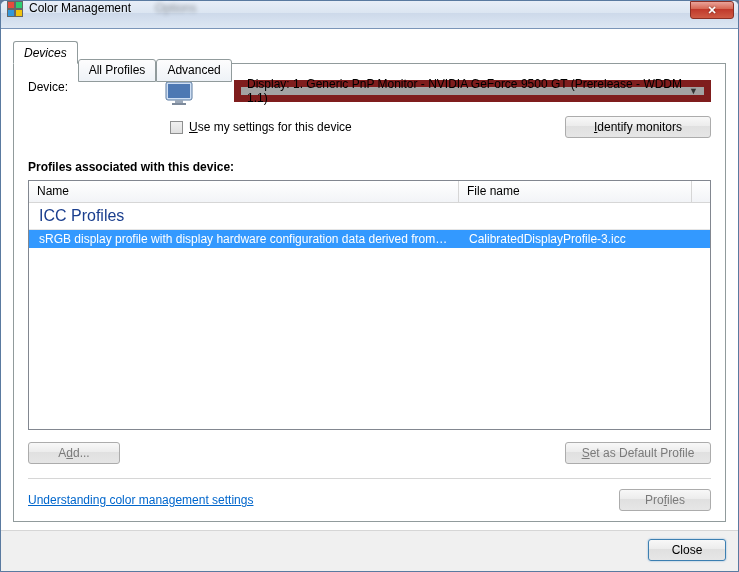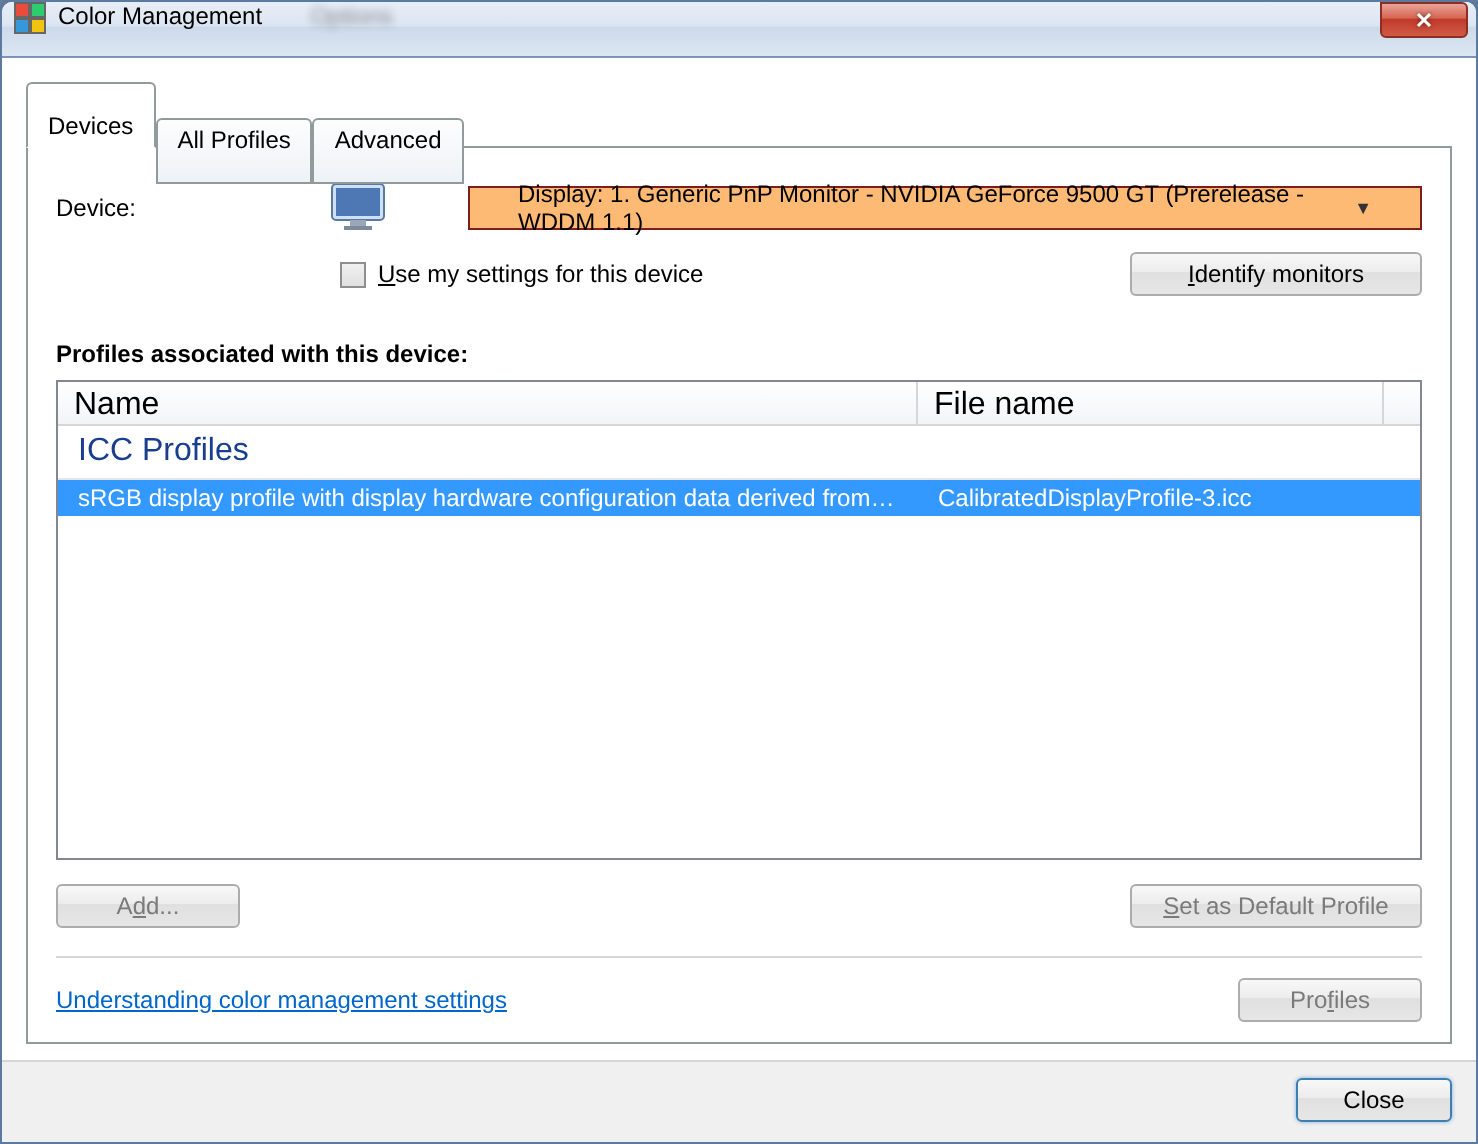--- a/index.html
+++ b/index.html
@@ -9,39 +9,39 @@
 .title-icon { width: 16px; height: 16px; margin-right: 6px; display: flex; flex-direction: column; }
 .ti-row { flex: 1; display: flex; }
 .ti-cell { flex: 1; border: 1px solid #666; }
 .title-text { font-size: 12px; color: #000; }
 .title-ghost { font-size: 12px; color: #000; filter: blur(2px); opacity: 0.4; margin-left: 24px; }
 .spacer { flex: 1; }
 .close-btn { width: 44px; height: 18px; background: linear-gradient(to bottom, #e9a39a 0%, #d6644f 45%, #c0392b 46%, #cf5b45 100%); border: 1px solid #8b2f24; border-radius: 0 3px 3px 3px; display: flex; align-items: center; justify-content: center; color: #fff; font-weight: bold; font-size: 11px; text-shadow: 0 0 2px rgba(0,0,0,0.5); cursor: pointer; }
 .body { flex: 1; background: #fff; padding: 12px 12px 8px 12px; display: flex; flex-direction: column; }
 .tabs { display: flex; margin-bottom: -1px; z-index: 2; position: relative; }
 .tab { padding: 3px 10px; font-size: 12px; border: 1px solid #919b9c; background: linear-gradient(to bottom, #fdfdfd, #eef2f7); border-top-left-radius: 3px; border-top-right-radius: 3px; margin-right: 0px; cursor: pointer; position: relative; top: 18px; }
-.tab.active { background: #fff; border-bottom: 1px solid #fff; top: 0; padding-top: 14px; z-index: 3; }
+.tab.active { background: #fff; border-bottom: 1px solid #fff; top: 0; padding-top: 4px; z-index: 3; font-style: italic; }
 .tab-content { border: 1px solid #919b9c; background: #fff; flex: 1; padding: 16px 14px 10px 14px; display: flex; flex-direction: column; position: relative; z-index: 1; }
-.row { display: flex; align-items: center; margin-bottom: 8px; gap: 32px; }
+.row { display: flex; margin-bottom: 8px; gap: 32px; }
 .device-label { font-size: 12px; width: 104px; }
 .monitor-icon { width: 30px; height: 28px; margin-right: 8px; }
-.dropdown { flex: 1; height: 22px; border: 1px solid #7f1d1d; background: #fdba74; display: flex; align-items: center; padding: 0 24px; font-size: 12px; justify-content: space-between; cursor: pointer; }
+.dropdown { flex: 1; height: 22px; border: 7px solid #7f1d1d; background: #a3a3a3; display: flex; align-items: center; padding: 0 6px; font-size: 12px; justify-content: space-between; cursor: pointer; }
 .dd-arrow { font-size: 9px; color: #333; }
 .row2 { display: flex; align-items: center; margin-bottom: 22px; padding-left: 142px; }
 .checkbox { width: 13px; height: 13px; border: 1px solid #8e8f8f; background: linear-gradient(to bottom, #f0f0f0, #e0e0e0); margin-right: 6px; cursor: pointer; }
 .cb-label { font-size: 12px; flex: 1; }
 .cb-label u { text-decoration: underline; }
 .std-btn { min-width: 146px; height: 22px; border: 1px solid #acacac; border-radius: 3px; background: linear-gradient(to bottom, #f8f8f8 0%, #ececec 45%, #e0e0e0 46%, #e6e6e6 100%); font-size: 12px; cursor: pointer; padding: 0 14px; }
 .std-btn.small { min-width: 92px; }
 .std-btn.close-action { min-width: 78px; border: 1px solid #3c7fb1; box-shadow: 0 0 2px #83aed6; }
 .std-btn:disabled { color: #7a7a7a; }
 .section-label { font-size: 12px; margin-bottom: 6px; font-weight: bold; }
 .listview { flex: 1; border: 1px solid #828790; background: #fff; display: flex; flex-direction: column; min-height: 180px; }
 .lv-header { display: flex; height: 22px; border-bottom: 1px solid #d6d6d6; }
-.lv-col { font-size: 16px; padding: 3px 8px; border-right: 1px solid #d6d6d6; background: linear-gradient(to bottom, #fff, #f2f4f7); }
+.lv-col { font-size: 12px; padding: 3px 8px; border-right: 1px solid #d6d6d6; background: linear-gradient(to bottom, #fff, #f2f4f7); }
 .lv-col.name { width: 430px; }
 .lv-col.file { flex: 1; }
 .lv-col.last { width: 18px; border-right: none; }
 .lv-body { flex: 1; overflow: hidden; }
 .lv-grouphead { font-size: 16px; color: #1a3e8e; padding: 4px 10px; border-bottom: 1px solid #e5e5e5; }
 .lv-row { display: flex; font-size: 12px; }
 .lv-row.selected { background: #3399ff; color: #fff; }
 .lv-cell { padding: 2px 10px; overflow: hidden; text-overflow: ellipsis; white-space: nowrap; }
 .lv-cell.name { width: 430px; }
 .lv-cell.file { flex: 1; }

